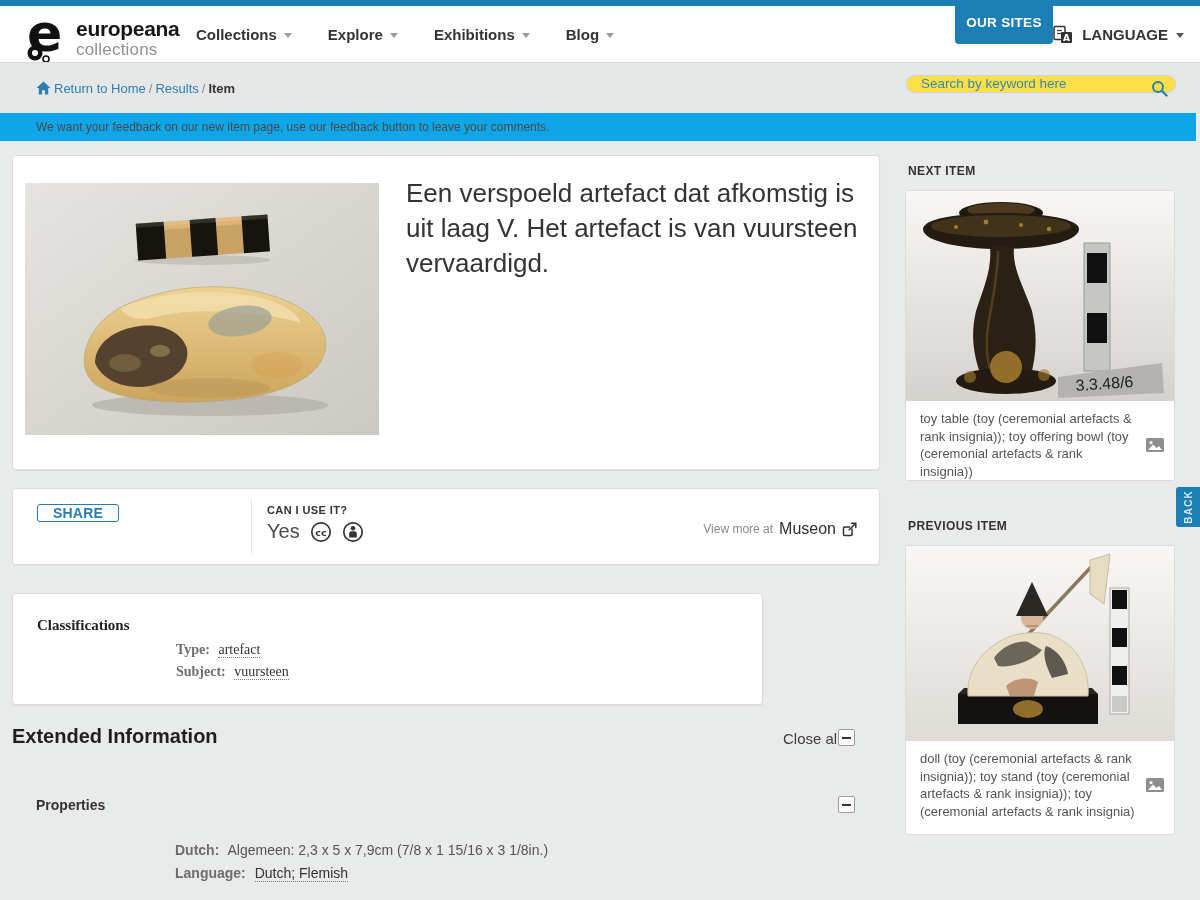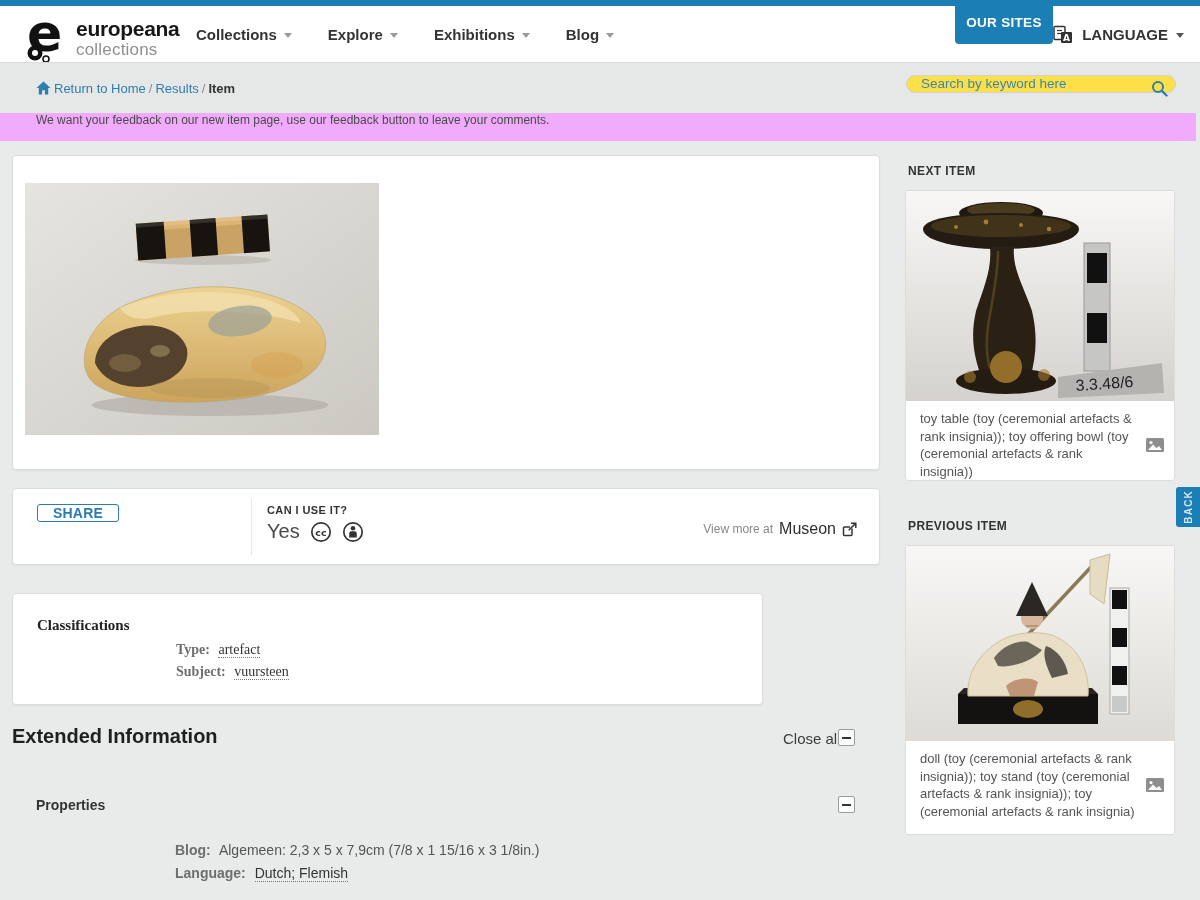--- a/index.html
+++ b/index.html
@@ -31,21 +31,21 @@
   .crumb-link { color:#2d7eb1; text-decoration:none; cursor:pointer; }
   .crumb-sep { color:#8a8a8a; }
   .crumb-current { color:#333; font-weight:700; }
   .search-box { position:absolute; right:24px; top:12px; width:270px; height:18px; background:#fde047;
     border:1px solid #d2d2d2; border-radius:14px; display:flex; align-items:flex-start; }
   .search-box input { flex:1; border:none; outline:none; background:transparent; padding:0 6px 0 14px;
     font-size:13.5px; color:#3c86ae; font-family:"Liberation Sans",sans-serif; }
   .search-box input::placeholder { color:#3c86ae; opacity:1; }
   .search-btn { width:32px; height:25px; display:flex; align-items:center; justify-content:center; cursor:pointer; background:none; border:none; }
   
-  .notice-bar { position:absolute; top:113px; left:0; right:4px; height:28px; background:#f0abfc; display:flex; align-items:flex-start; }
+  .notice-bar { position:absolute; top:113px; left:0; right:4px; height:28px; background:#0ea5e9; display:flex; align-items:center; }
   .notice-bar span { margin-left:36px; font-size:12px; color:#4a4a4a; }
   
   .card { position:absolute; background:#fff; border:1px solid #dcdcdc; border-radius:4px; box-shadow:0 1px 2px rgba(0,0,0,.05); }
   .hero-card { left:12px; top:155px; width:868px; height:315px; }
   .hero-img { position:absolute; left:12px; top:27px; width:354px; height:252px; cursor:pointer; }
   .hero-title { position:absolute; left:393px; top:20px; width:470px; font-size:26px; line-height:35px; color:#333; font-weight:400; }
   
   .actions-card { left:12px; top:488px; width:868px; height:77px; }
   .btn-outline { position:absolute; background:#fff; border:1px solid #2b7cb0; color:#2b7cb0; font-weight:700;
     font-size:14px; padding:0 15px; border-radius:3px; cursor:pointer; font-family:"Liberation Sans",sans-serif; letter-spacing:.2px; }
@@ -195,20 +195,21 @@
     <ellipse cx="185" cy="222" rx="118" ry="11" fill="#b2aea6" opacity="0.7"></ellipse>
     <path d="M60,185 C55,160 75,130 110,118 C150,103 200,98 245,112 C285,124 305,145 300,168 C295,192 265,208 220,215 C170,222 120,220 88,210 C68,203 63,196 60,185 Z" fill="url(#stoneG)" stroke="#b3a272" stroke-width="0.6"></path>
     <path d="M95,125 C135,108 195,104 240,116 C260,122 272,130 276,140 C240,128 170,124 130,134 C112,139 100,133 95,125 Z" fill="#f2dfae" opacity="0.8"></path>
     <path d="M70,180 C70,160 90,146 115,143 C140,140 158,151 162,166 C165,183 150,198 125,203 C100,207 78,198 70,180 Z" fill="#54422e"></path>
     <ellipse cx="100" cy="180" rx="16" ry="9" fill="#7a6444" opacity="0.8"></ellipse>
     <ellipse cx="135" cy="168" rx="10" ry="6" fill="#8d7a55" opacity="0.8"></ellipse>
     <ellipse cx="215" cy="138" rx="32" ry="15" fill="#9aa095" opacity="0.7" transform="rotate(-8 215 138)"></ellipse>
     <ellipse cx="252" cy="182" rx="26" ry="13" fill="#d89a4a" opacity="0.35"></ellipse>
     <ellipse cx="185" cy="205" rx="60" ry="10" fill="#b89757" opacity="0.5"></ellipse>
   </svg>
+  <h1 class="hero-title">Een verspoeld artefact dat afkomstig is uit laag V. Het artefact is van vuursteen vervaardigd.</h1>
 </div>
 
 <div class="card actions-card">
   <button class="btn-outline share-btn">SHARE</button>
   <div class="action-divider"></div>
   <div class="ciu-label">CAN I USE IT?</div>
   <div class="ciu-row">
     <span class="ciu-yes">Yes</span>
     <svg width="22" height="22" viewBox="0 0 22 22">
       <circle cx="11" cy="11" r="9.2" fill="none" stroke="#333" stroke-width="1.7"></circle>
@@ -251,21 +252,21 @@
     <i></i>
   </div>
 
 <div class="props-heading">Properties</div>
 <div class="minus-box mb-2">
     <i></i>
   </div>
 
 <div class="prop-rows">
   <div>
-    <span class="f-label">Blog:</span>
+    <span class="f-label">Dutch:</span>
     <span class="plain-val">Algemeen: 2,3 x 5 x 7,9cm (7/8 x 1 15/16 x 3 1/8in.)</span>
   </div>
   <div>
     <span class="f-label">Language:</span>
     <a class="dotted-link">Dutch; Flemish</a>
   </div>
 </div>
 
 <div class="side-label next-label">NEXT ITEM</div>
 <div class="side-card next-card">

